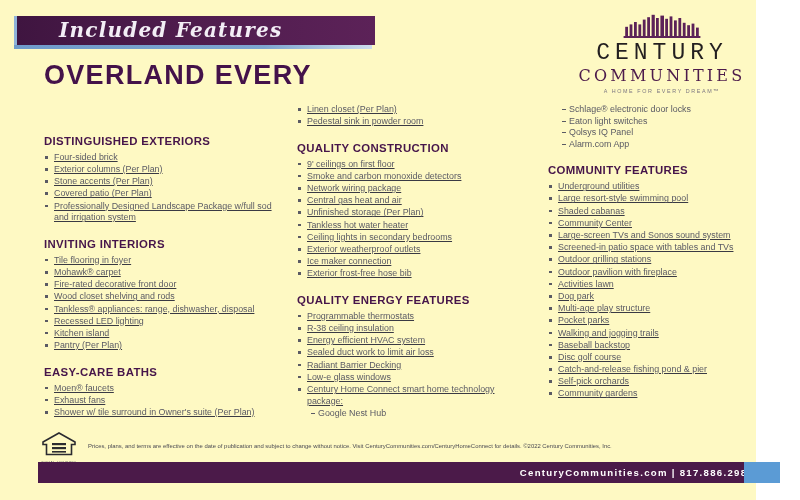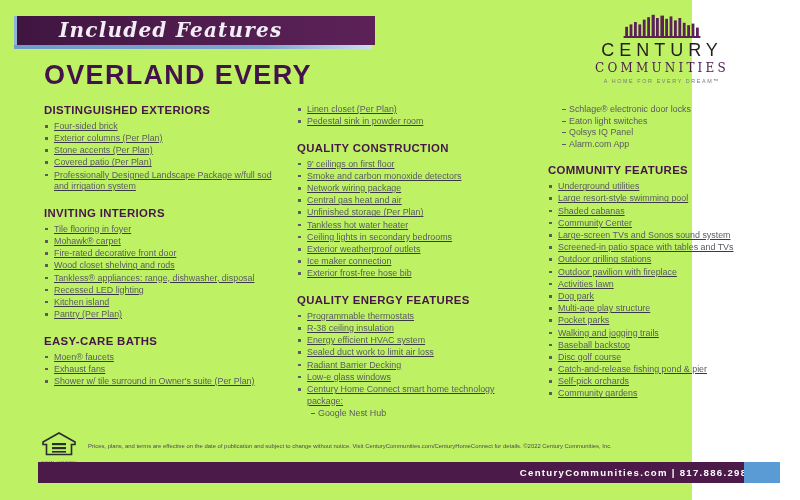--- a/index.html
+++ b/index.html
@@ -10,23 +10,23 @@
   body {
     width: 800px;
     height: 500px;
     overflow: hidden;
     font-family: "Liberation Sans", sans-serif;
     color: #3a3a44;
     position: relative;
   }
   .page {
     position: relative;
-    width: 692px;
+    width: 756px;
     height: 500px;
-    background: #bef264;
+    background: #fef9c3;
   }
 
   
   .header {
     position: absolute;
     left: 0; top: 0;
     width: 800px;
     height: 100px;
   }
   .banner-wrap {
@@ -87,30 +87,30 @@
     top: 14px;
     width: 180px;
     text-align: center;
   }
   .logo-skyline {
     height: 24px;
     display: block;
     margin: 0 auto 3px auto;
   }
   .logo-century {
-    font-family: Liberation Sans, sans-serif;
-    font-size: 18px;
+    font-family: Liberation Mono, monospace;
+    font-size: 23px;
     letter-spacing: 5px;
     color: #231f20;
     line-height: 1.05;
     font-weight: 400;
   }
   .logo-communities {
     font-family: "DejaVu Serif", "Liberation Serif", serif;
-    font-size: 12px;
+    font-size: 16px;
     letter-spacing: 3.2px;
     color: #4d1b4b;
     margin-top: 1px;
   }
   .logo-tagline {
     font-size: 5.4px;
     letter-spacing: 1.6px;
     color: #7b7680;
     margin-top: 3px;
   }
@@ -120,21 +120,21 @@
     position: absolute;
     left: 0;
     top: 104px;
     width: 800px;
     height: 325px;
   }
   .col {
     position: absolute;
     top: 0;
   }
-  .col-1 { left: 44px;  width: 240px; }
+  .col-1 { left: 44px;  width: 240px; margin-top: 31px; }
   .col-2 { left: 297px; width: 225px; }
   .col-3 { left: 548px; width: 240px; }
 
   .sec-title {
     font-size: 11.4px;
     font-weight: 700;
     letter-spacing: 0.35px;
     color: #46154a;
     line-height: 1.22;
     margin: 0 0 3px 0;

